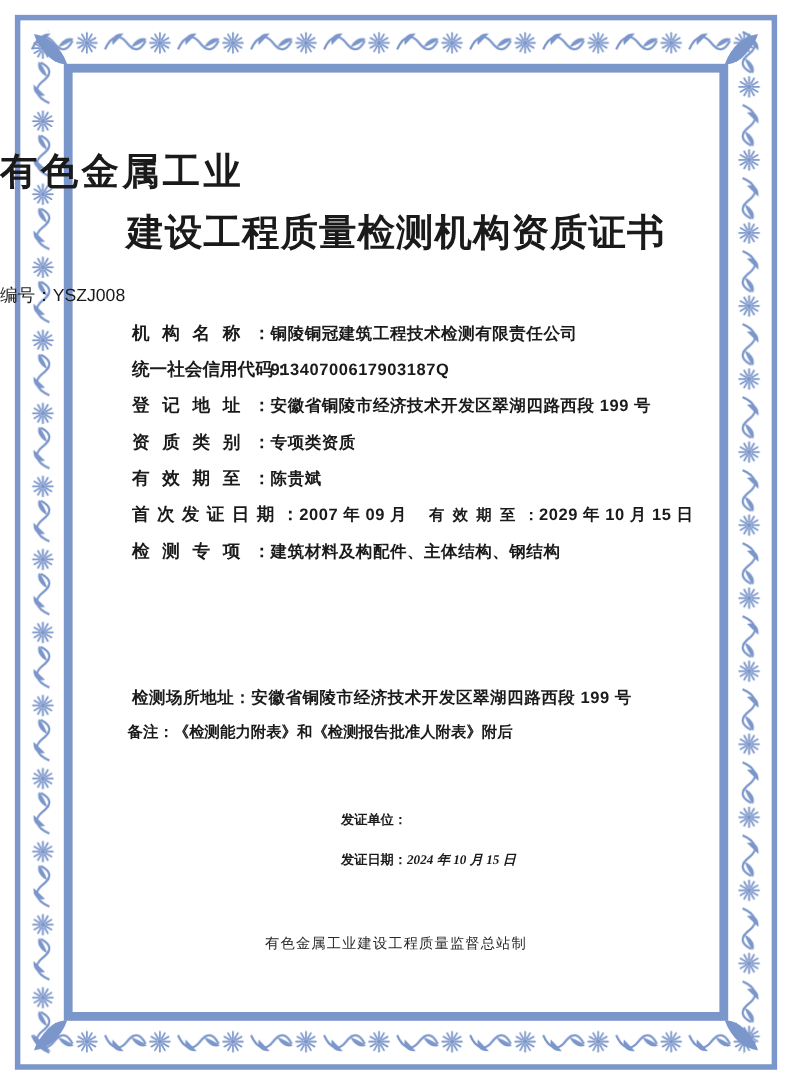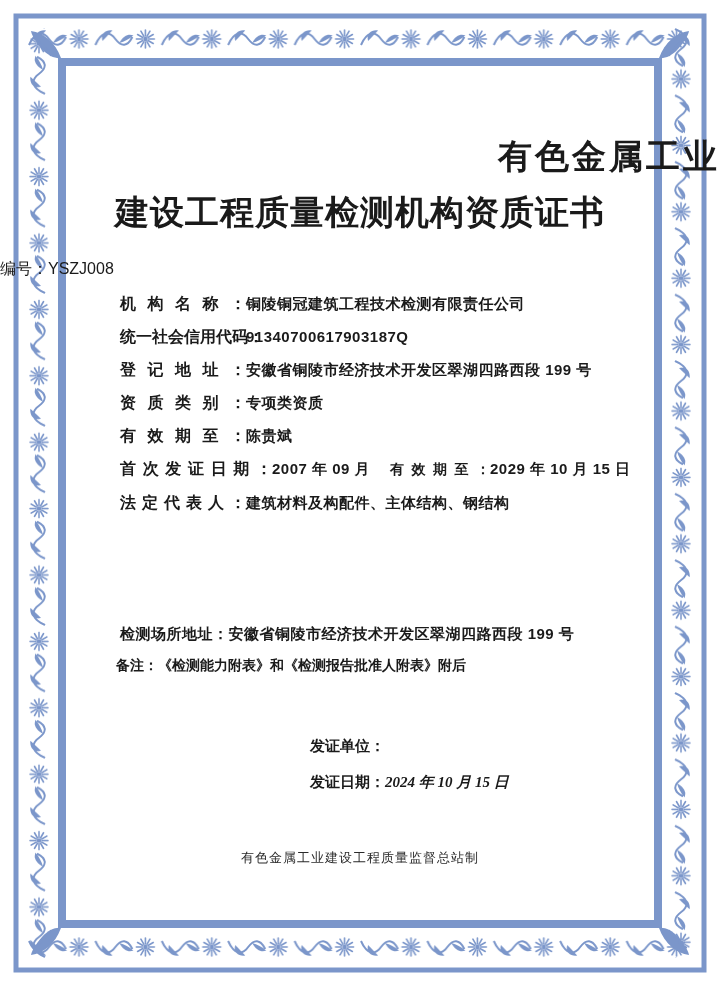--- a/index.html
+++ b/index.html
@@ -3,38 +3,38 @@
 <meta charset="utf-8">
 <style>
   html,body{margin:0;padding:0;}
   body{
     width:720px;height:986px;background:#ffffff;position:relative;overflow:hidden;
     font-family:"Liberation Sans","DejaVu Sans",sans-serif;color:#1a1a1a;
   }
   .page{position:absolute;inset:0;background:#ffffff;}
   .border-svg{position:absolute;left:0;top:0;width:720px;height:986px;color:var(--border-color,#7b96ca);}
   .content{position:absolute;inset:0;}
-  .t1{position:absolute;top:136px;left:0;right:0;text-align:right;
+  .t1{position:absolute;top:136px;left:0;right:0;text-align:left;
       font-size:34px;font-weight:700;letter-spacing:3px;line-height:40px;}
   .t2{position:absolute;top:192px;left:0;right:0;text-align:center;
       font-size:34px;font-weight:700;letter-spacing:1px;line-height:40px;}
   .serial{position:absolute;top:259px;left:0;right:0;
       font-size:16px;font-weight:400;}
   .fields{position:absolute;top:295px;left:120px;right:40px;font-size:15px;font-weight:700;}
   .row{margin-bottom:16px;line-height:17px;white-space:nowrap;}
   .lbl{display:inline-block;width:126px;font-size:16px;
        text-align:justify;text-align-last:justify;vertical-align:baseline;}
   .lblw{width:152px;}
   .lbl2{display:inline-block;width:100px;font-size:14px;
        text-align:justify;text-align-last:justify;}
   .pair1{display:inline-block;width:270px;}
   .val{letter-spacing:0.5px;}
   .site{position:absolute;top:589px;left:120px;font-size:15px;font-weight:700;letter-spacing:0.5px;margin-top:36px;}
   .note{position:absolute;top:657px;left:116px;font-size:14px;font-weight:700;}
-  .issue{position:absolute;top:737px;left:310px;font-size:15px;font-weight:700;}
+  .issue{position:absolute;top:737px;left:310px;font-size:12px;font-weight:700;}
   .issue .line{line-height:17px;margin-bottom:19px;}
   .date-num{font-family:"Liberation Serif","DejaVu Serif",serif;font-weight:600;font-style:italic;}
   .footer{position:absolute;top:849px;left:0;right:0;text-align:center;
       font-size:13px;font-weight:400;letter-spacing:1px;
       font-family:"DejaVu Serif","Liberation Serif",serif;color:#2a2a2a;}
 </style>
 </head>
 <body style="color: rgb(26, 26, 26); background: rgb(255, 255, 255);">
 
 <div class="page">
@@ -105,21 +105,21 @@
 
       <div class="row"><span class="lbl">登记地址：</span><span class="val">安徽省铜陵市经济技术开发区翠湖四路西段 199 号</span></div>
 
       <div class="row"><span class="lbl">资质类别：</span><span class="val">专项类资质</span></div>
 
       <div class="row"><span class="lbl">有效期至：</span><span class="val">陈贵斌</span></div>
 
 
       <div class="row"><span class="pair1"><span class="lbl lblw">首次发证日期：</span><span class="val">2007 年 09 月</span></span><span class="lbl2">有效期至：</span><span class="val">2029 年 10 月 15 日</span></div>
 
-      <div class="row"><span class="lbl">法定代表人：</span><span class="val">建筑材料及构配件、主体结构、钢结构</span></div>
+      <div class="row"><span class="lbl">检测专项：</span><span class="val">建筑材料及构配件、主体结构、钢结构</span></div>
     </div>
 
     <div class="site"><span>检测场所地址：</span><span>安徽省铜陵市经济技术开发区翠湖四路西段 199 号</span></div>
 
     <div class="note">备注：《检测能力附表》和《检测报告批准人附表》附后</div>
 
     <div class="issue">
       <div class="line">发证单位：</div>
       <div class="line"><span>发证日期：</span><span class="date-num">2024 年 10 月 15 日</span></div>
     </div>

